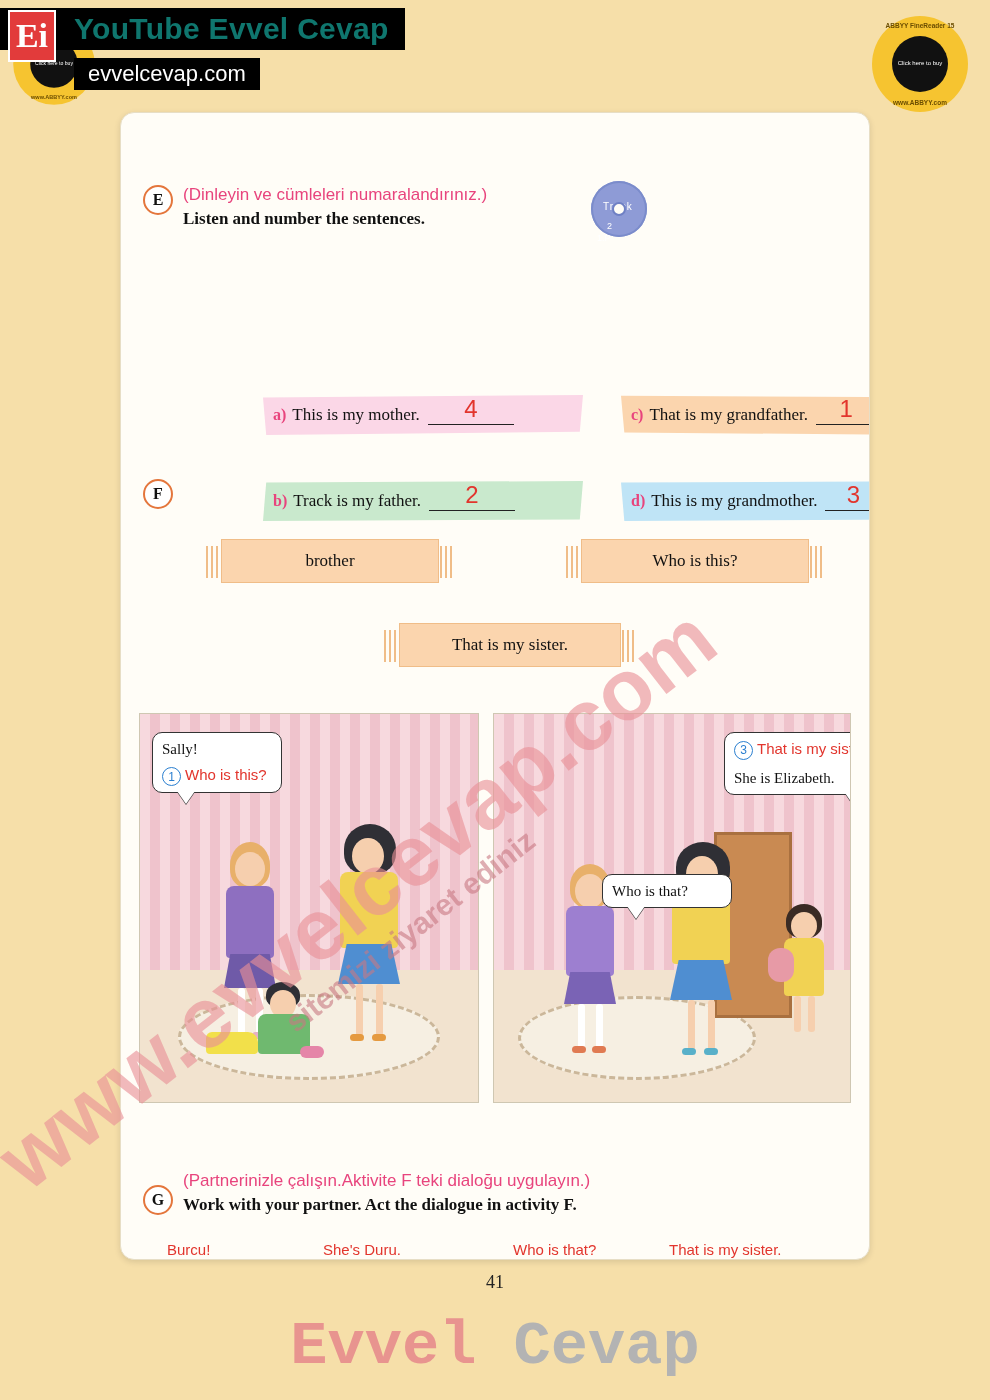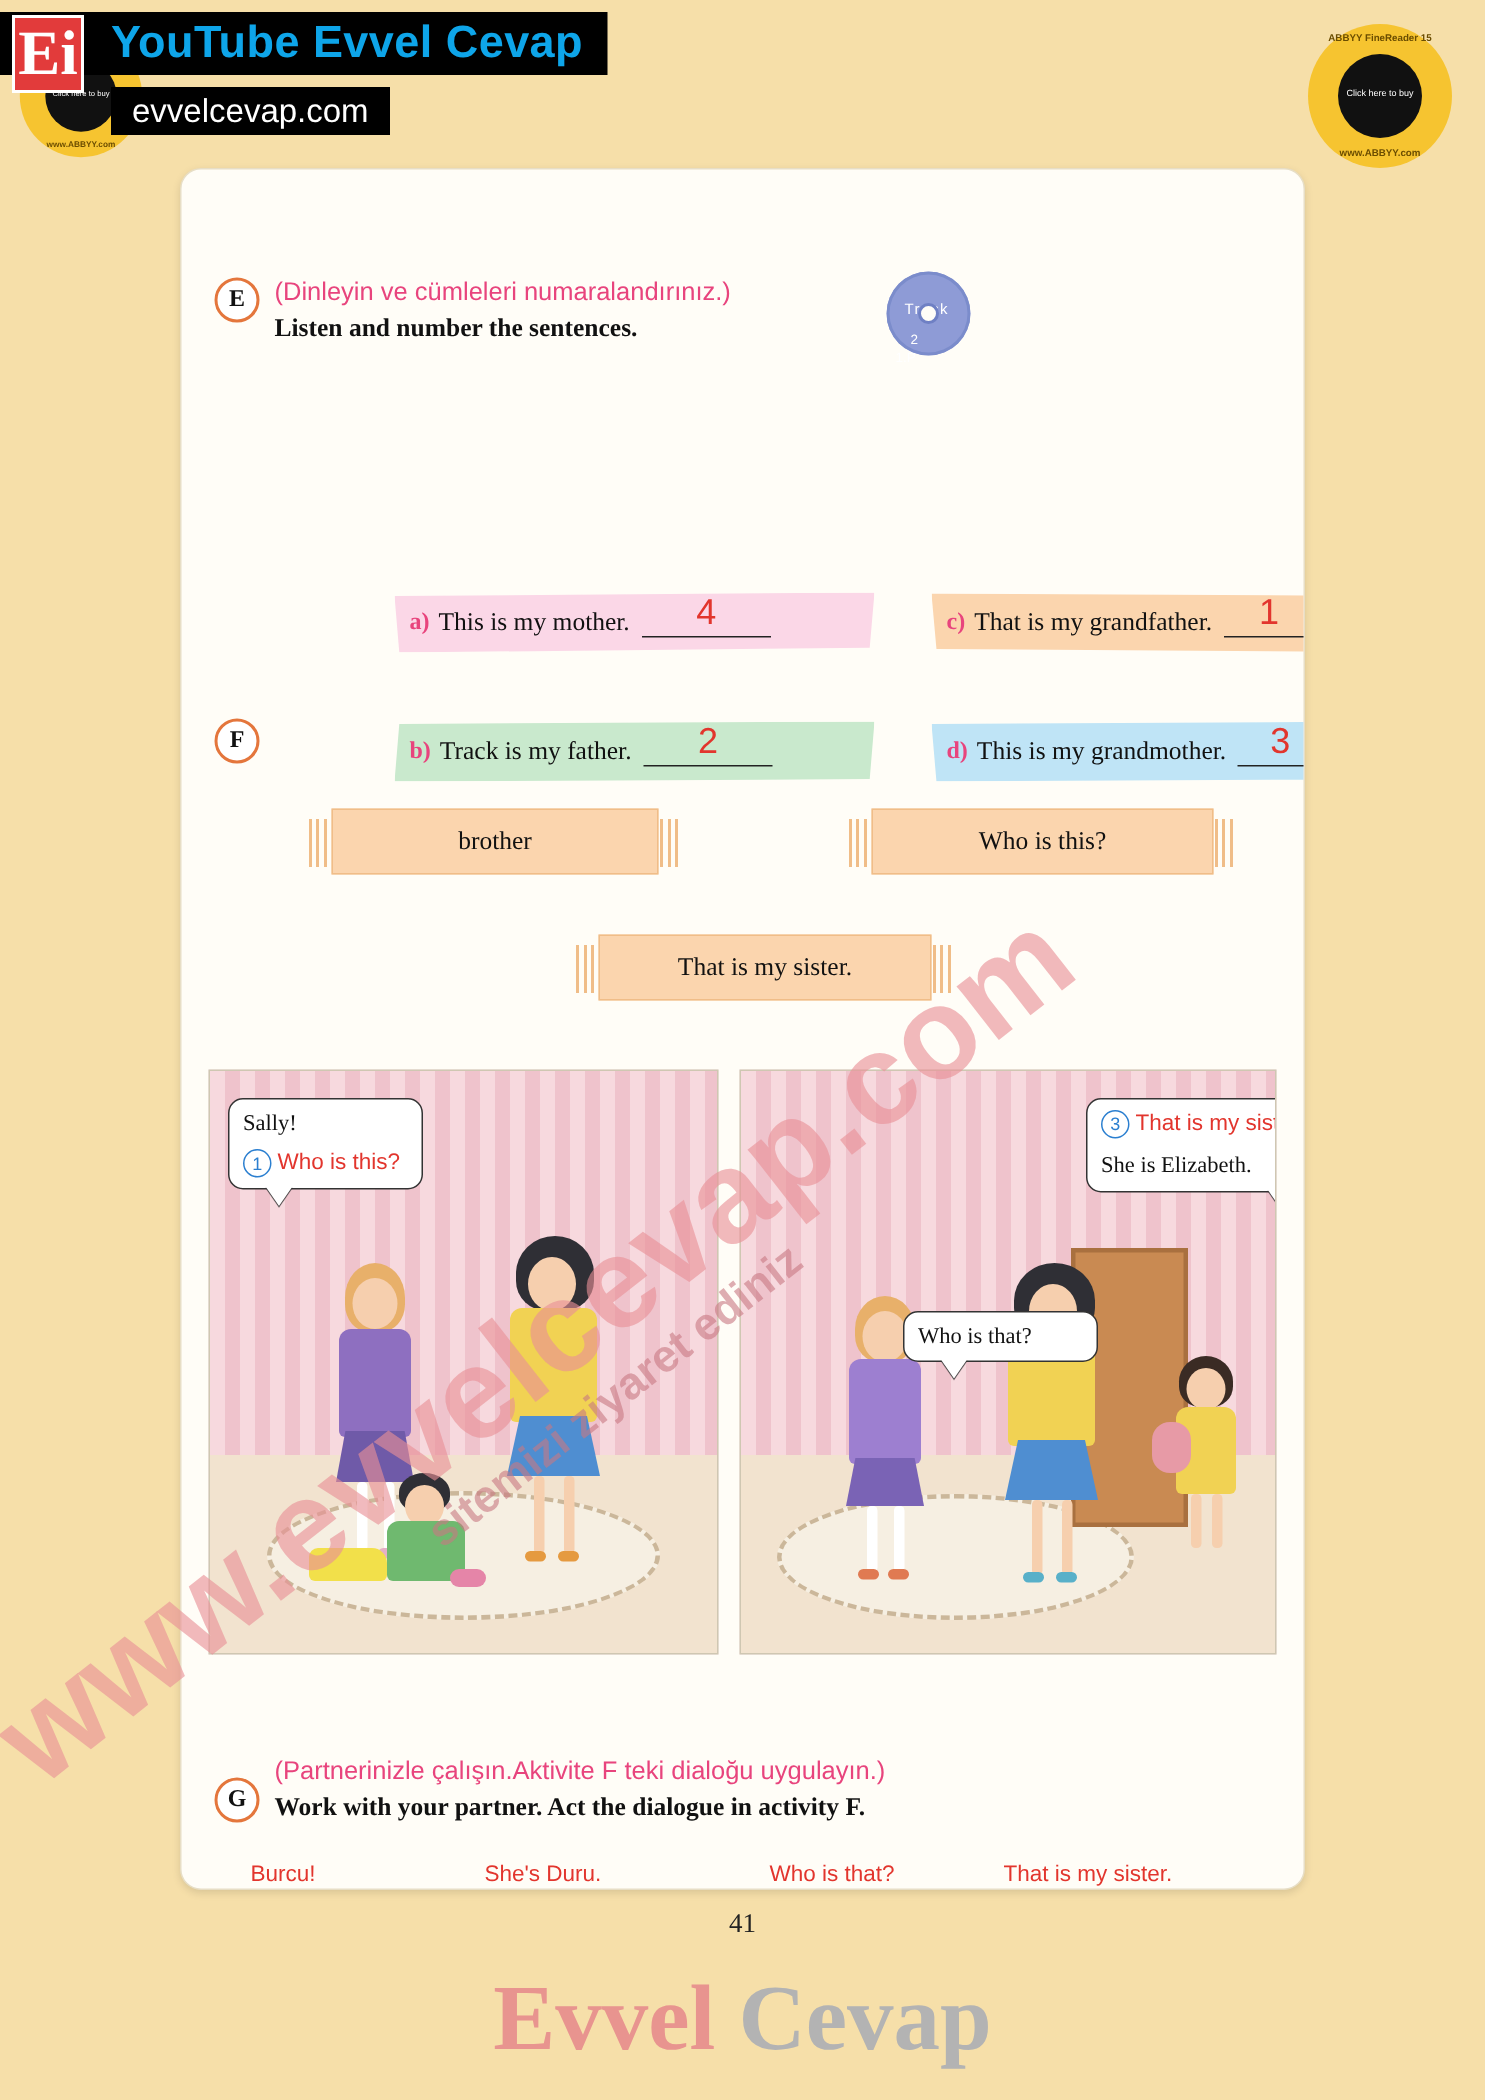--- a/index.html
+++ b/index.html
@@ -8,39 +8,39 @@
     width:990px; height:1400px;
     background:#f6dfa9;
     font-family:"Liberation Serif", serif;
     position:relative;
     overflow:hidden;
   }
 
   
   .yt-banner{
     position:absolute; left:0; top:8px;
-    background:#000; color:#0ea5e9;
+    background:#000; color:#0f766e;
     padding:4px 16px 4px 74px;
     font-family:"Liberation Sans", sans-serif;
     font-weight:bold; font-size:30px;
     letter-spacing:.3px;
   }
   .site-banner{
     position:absolute; left:74px; top:58px;
     background:#000; color:#fff;
     padding:3px 14px;
     font-family:"Liberation Sans", sans-serif;
     font-size:22px;
   }
   .ei-logo{
     position:absolute; left:8px; top:10px;
     width:48px; height:52px;
     background:#e23b3b; color:#fff;
     font-family:"Liberation Serif", serif;
-    font-weight:bold; font-size:42px;
+    font-weight:bold; font-size:34px;
     display:flex; align-items:center; justify-content:center;
     border:2px solid #fff;
     z-index:5;
   }
   .abbyy{
     position:absolute; width:96px; height:96px; border-radius:50%;
     background:
       radial-gradient(circle at 50% 50%, #1a1a1a 0 30%, #f6c430 30% 100%);
     display:flex; align-items:center; justify-content:center;
     text-align:center;
@@ -223,21 +223,21 @@
     font-weight:bold;
     color:rgba(233,143,150,.62);
     white-space:nowrap;
     transform-origin:left bottom;
   }
   .wm1{ left:40px; top:1110px; font-size:86px; transform:rotate(-38deg); }
   .wm2{ left:300px; top:1005px; font-size:30px; transform:rotate(-38deg); color:rgba(200,120,130,.60); }
 
   .bottom-logo{
     position:absolute; left:0; right:0; bottom:18px; text-align:center;
-    font-family:Liberation Serif, serif; font-weight:bold; font-size:62px;
+    font-family:Liberation Mono, monospace; font-weight:bold; font-size:62px;
   }
   .bl-1{ color:#e8948f; }
   .bl-2{ color:#b3b3b3; }
 </style>
 </head>
 <body>
 
 <div class="abbyy" id="abbyy-left">
   <div class="ring-top">ABBYY FineReader 15</div>
   <div class="inner">Click here to buy</div>

